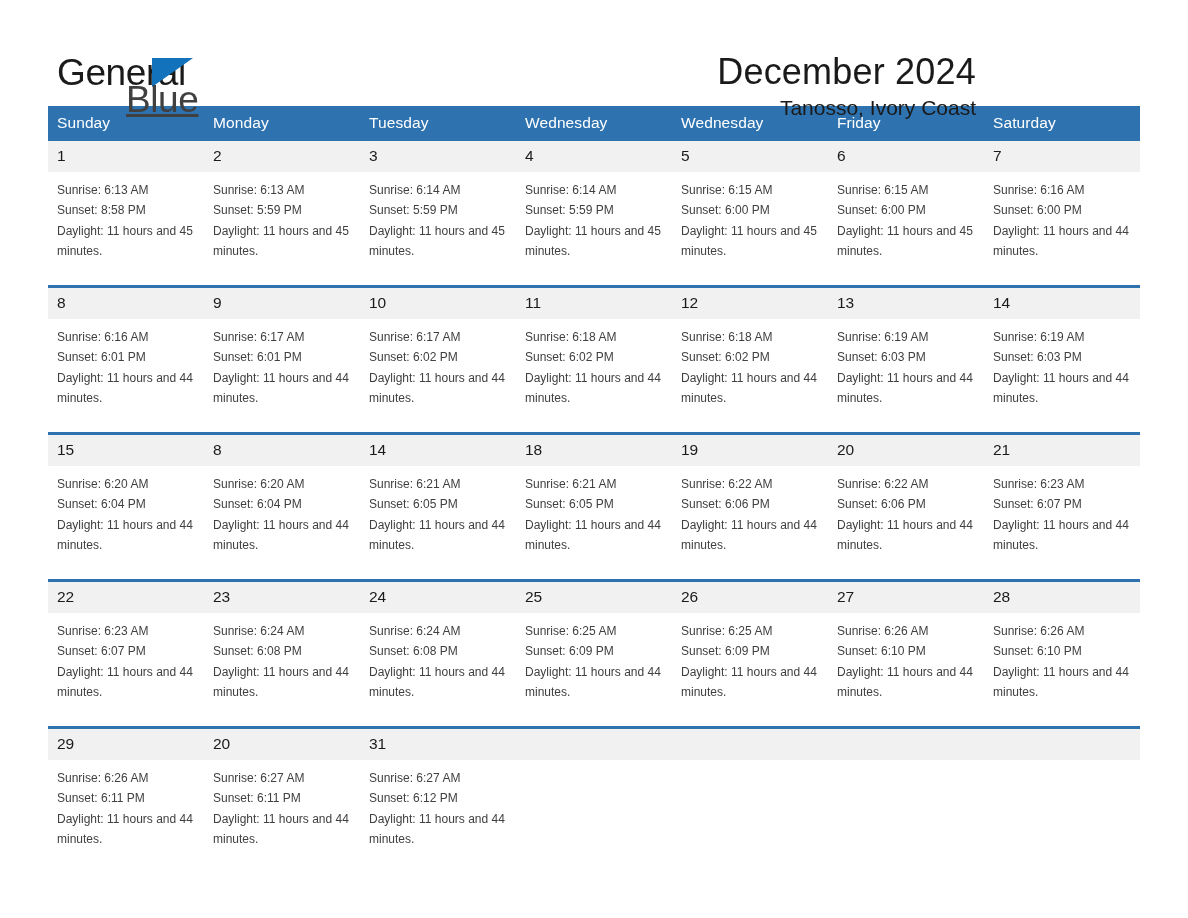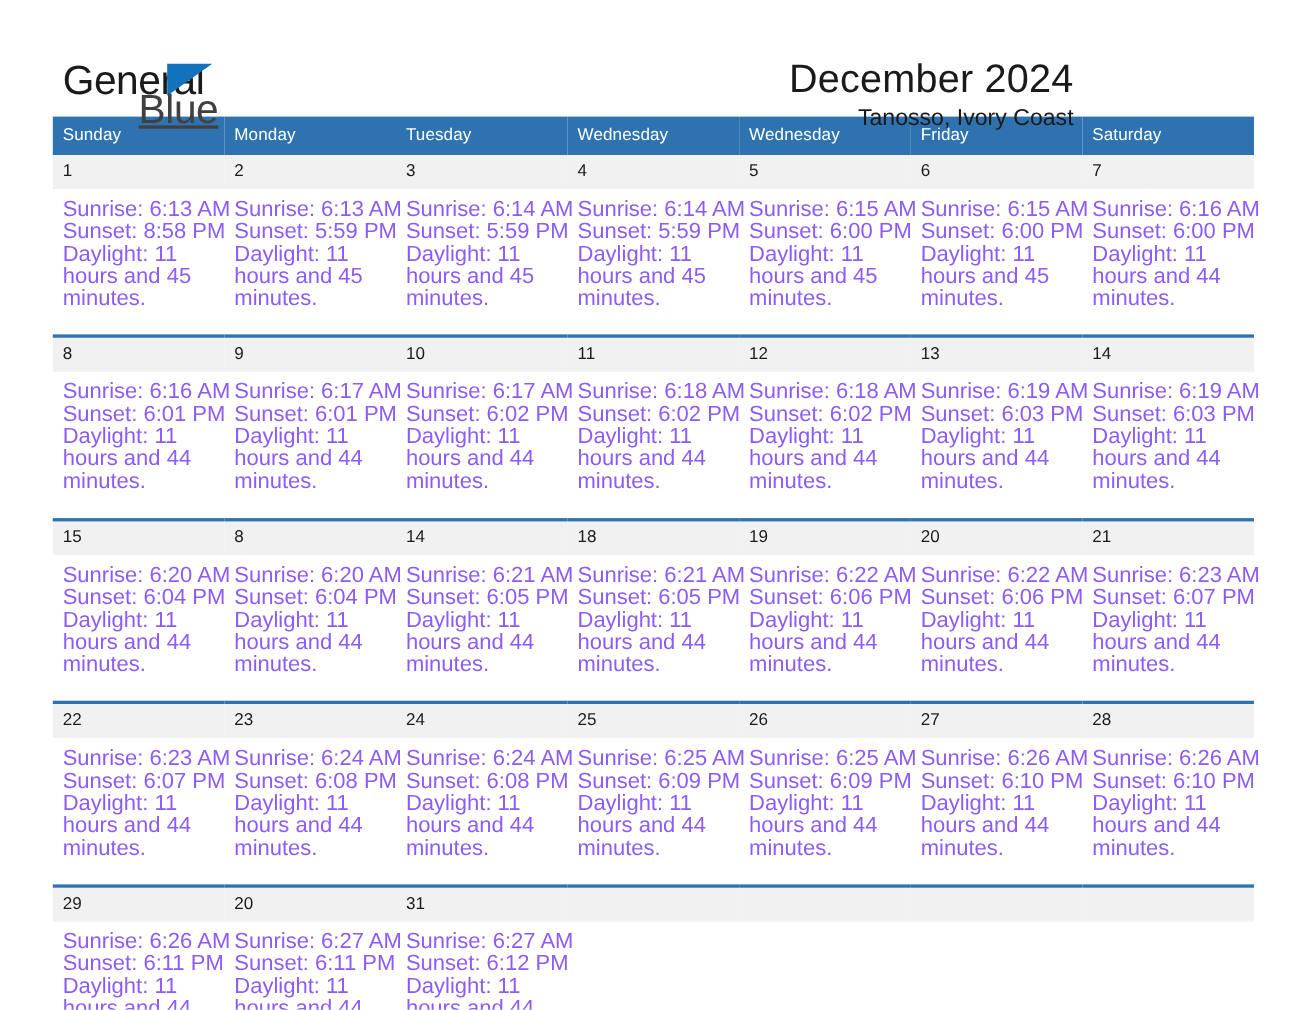--- a/index.html
+++ b/index.html
@@ -111,23 +111,23 @@
     color: #1a1a1a;
     padding: 6px 0 7px 9px;
     height: 18px;
     vertical-align: top;
   }
   .week-first .date-cell {
     border-top: none;
   }
   .info-cell {
     background: #ffffff;
-    font-size: 20px;
+    font-size: 12px;
     line-height: 20.3px;
-    color: #8b5cf6;
+    color: #404040;
     padding: 8px 8px 23px 9px;
     vertical-align: top;
     height: 82px;
   }
   .info-cell .line { white-space: nowrap; }
   .info-cell .daylight { white-space: normal; }
   .empty-cell { background: #ffffff; }
 </style>
 </head>
 <body>

